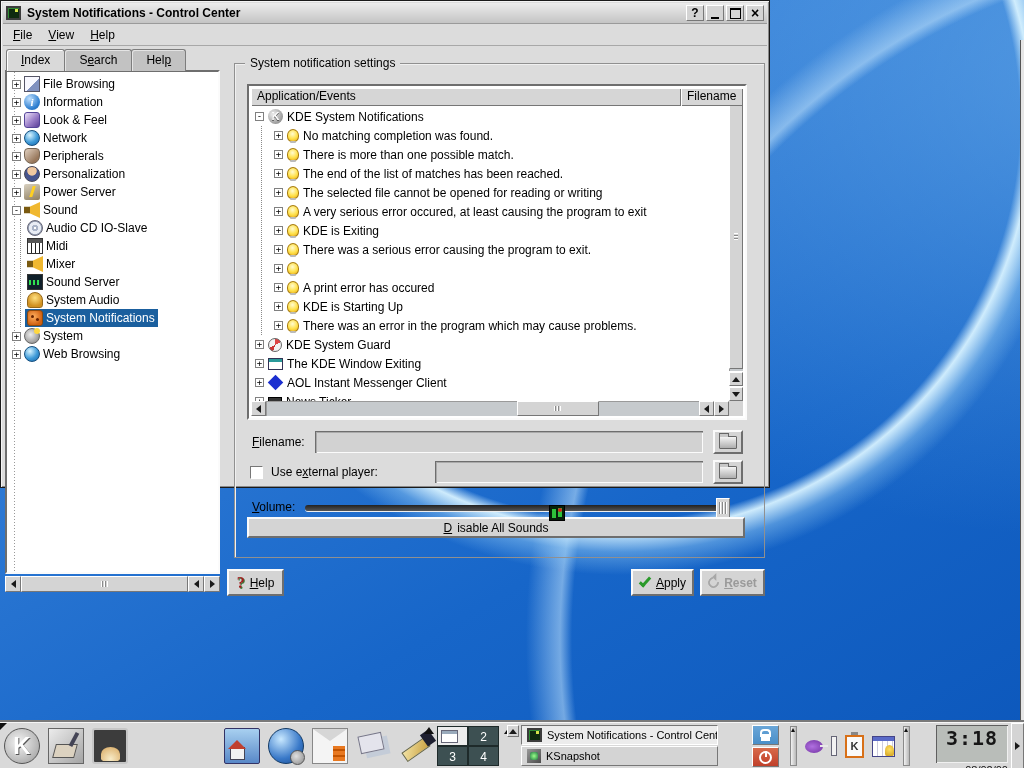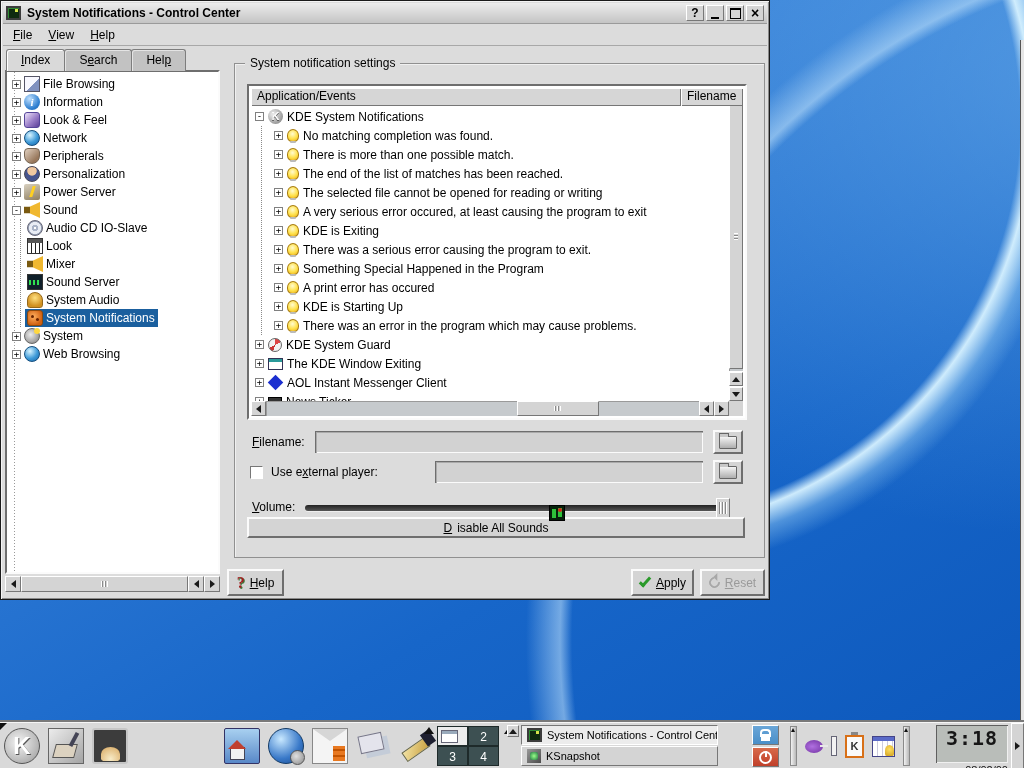--- a/index.html
+++ b/index.html
@@ -12,21 +12,21 @@
       radial-gradient(circle 720px at 1260px 640px, transparent 688px, rgba(195,228,252,.55) 700px, transparent 734px),
       radial-gradient(1200px 800px at 1120px 60px, rgba(120,185,240,.55), transparent 60%),
       linear-gradient(150deg,#3f8ade 0%,#2d79d4 35%,#1766c9 65%,#0c57bb 100%);}
   .edge-strip{position:absolute;right:0;top:40px;width:4px;bottom:46px;background:#e6e6e6;border-left:1px solid #555;}
   
   .r2{border-style:solid;border-width:2px;border-color:#fbfbfb #6e6e6e #6e6e6e #fbfbfb;}
   .s2{border-style:solid;border-width:2px;border-color:#6e6e6e #fbfbfb #fbfbfb #6e6e6e;}
   .r1{border:1px solid;border-color:#fff #777 #777 #fff;}
   .s1{border:1px solid;border-color:#777 #fff #fff #777;}
   
-  .window{position:absolute;left:0;top:0;width:770px;height:600px;background:#dcdcdc;border:1px solid #1a1a1a;
+  .window{position:absolute;left:0;top:0;width:770px;height:488px;background:#dcdcdc;border:1px solid #1a1a1a;
     box-shadow:inset 1px 1px 0 #f4f4f4, inset -1px -1px 0 #8a8a8a;}
   .titlebar{position:absolute;left:2px;top:2px;right:2px;height:21px;background:linear-gradient(180deg,#ececec,#c4c4c4);
     display:flex;align-items:center;gap:6px;padding:0 3px;border-bottom:1px solid #9a9a9a;}
   .title{font-weight:bold;font-size:12px;color:#000;flex:1;white-space:nowrap;}
   .wbtn{width:18px;height:16px;background:#d4d4d4;display:flex;align-items:center;justify-content:center;position:relative;}
   .wb-help::before{content:"?";font:bold 12px/14px "Liberation Sans";}
   .wb-min::before{content:"";width:8px;height:2px;background:#000;margin-top:9px;}
   .wb-max::before{content:"";width:9px;height:8px;border:1px solid #000;border-top-width:2px;}
   .wb-close::before{content:"\00d7";font:bold 14px/13px "Liberation Sans";}
   .menubar{position:absolute;left:2px;top:24px;right:2px;height:21px;display:flex;align-items:center;padding-left:2px;background:#dcdcdc;border-bottom:1px solid #a8a8a8;}
@@ -82,21 +82,21 @@
   .tfield{position:absolute;height:22px;background:#d2d2d2;border:none;outline:none;padding:0 4px;font:12px "Liberation Sans",sans-serif;box-shadow:inset 1px 1px 0 #6e6e6e, inset 2px 2px 0 #aaa, inset -1px -1px 0 #fbfbfb;}
   .folderbtn{position:absolute;width:30px;height:24px;background:#d4d4d4;display:flex;align-items:center;justify-content:center;}
   .checkbox{position:absolute;width:13px;height:13px;background:#fff;}
   .volwrap{position:absolute;left:70px;right:36px;top:434px;height:20px;}
   .voltrack{position:absolute;left:0;right:0;top:7px;height:6px;background:linear-gradient(180deg,#222,#555);border-radius:3px;box-shadow:0 1px 0 #eee;}
   .volhandle{position:absolute;right:-2px;top:0;width:14px;height:20px;background:#d4d4d4;}
   .volhandle::after{content:"";position:absolute;inset:3px 2px;background:repeating-linear-gradient(90deg,#888 0 1px,#fff 1px 2px,transparent 2px 3px);}
   .btn{display:flex;align-items:center;justify-content:center;gap:5px;font-size:12px;background:#d4d4d4;}
   .bigbtn{position:absolute;left:12px;right:19px;top:453px;height:21px;}
   .dlg-btn{position:absolute;top:568px;height:27px;}
-  .disabled-txt{color:#9a9a9a;}
+  .disabled-txt{color:#9a9a9a;font-weight:bold;}
   
   .ic{display:inline-block;flex:none;position:relative;}
   .ic16{width:16px;height:16px;}
   .ic-cc{width:15px;height:14px;background:#0f2a10;border:2px solid #3c3c3c;box-shadow:inset 1px 1px 0 #2f8a33;}
   .ic-cc::after{content:"";position:absolute;right:1px;top:1px;width:3px;height:3px;background:#d6e34a;}
   .ic-file-browsing{background:linear-gradient(135deg,#f8f8ff 0 55%,#8091c0 55%);border:1px solid #556;}
   .ic-information{border-radius:50%;background:radial-gradient(circle at 35% 30%,#bfe0ff,#2f7fd0 65%,#1b5fa8);}
   .ic-information::before{content:"i";position:absolute;inset:0;text-align:center;color:#fff;font:bold italic 11px/16px "Liberation Serif",serif;}
   .ic-look-and-feel{background:linear-gradient(135deg,#eee4fa,#9a7ec8 55%,#5a3e98);border-radius:3px;border:1px solid #549;}
   .ic-network,.ic-web-browsing{border-radius:50%;background:radial-gradient(circle at 35% 30%,#d8f4ff,#3e9ad8 55%,#1565a8);border:1px solid #154f7f;}
@@ -261,21 +261,21 @@
           <span class="ic ic16 ic-sound"></span>
           <span>Sound</span>
         </div>
         <div class="tkids">
           <div class="trow">
             <span class="ic ic16 ic-audio-cd"></span>
             <span>Audio CD IO-Slave</span>
           </div>
           <div class="trow">
             <span class="ic ic16 ic-midi"></span>
-            <span>Look</span>
+            <span>Midi</span>
           </div>
           <div class="trow">
             <span class="ic ic16 ic-mixer"></span>
             <span>Mixer</span>
           </div>
           <div class="trow">
             <span class="ic ic16 ic-sound-server"></span>
             <span>Sound Server</span>
           </div>
           <div class="trow">
@@ -359,21 +359,20 @@
                 <span>KDE is Exiting</span>
               </div>
               <div class="erow">
                 <span class="exp">+</span>
                 <span class="ic ic-lightbulb"></span>
                 <span>There was a serious error causing the program to exit.</span>
               </div>
               <div class="erow">
                 <span class="exp">+</span>
                 <span class="ic ic-lightbulb"></span>
-                <span>Something Special Happened in the Program</span>
               </div>
               <div class="erow">
                 <span class="exp">+</span>
                 <span class="ic ic-lightbulb"></span>
                 <span>A print error has occured</span>
               </div>
               <div class="erow">
                 <span class="exp">+</span>
                 <span class="ic ic-lightbulb"></span>
                 <span>KDE is Starting Up</span>

